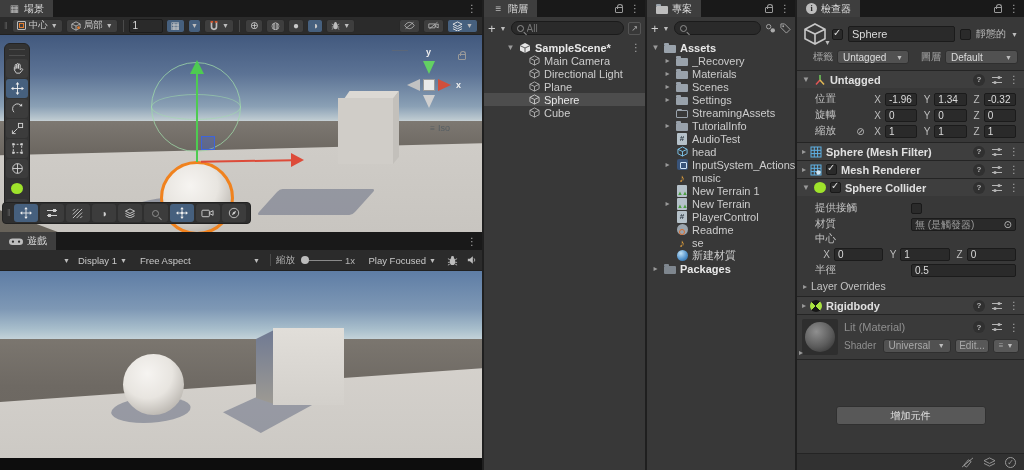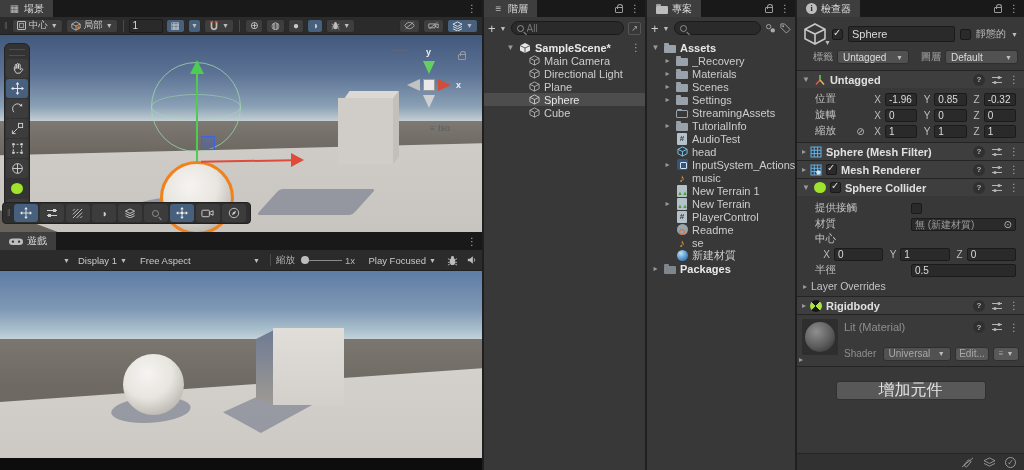--- a/index.html
+++ b/index.html
@@ -702,21 +702,21 @@
         <span class="kebab">⋮</span>
       </span>
     </div>
     <div style="padding:3px 0;flex:none;">
       <div class="prop-row">
         <span class="t-label">位置</span>
         <span class="link-slot"></span>
         <span class="axis">X</span>
           <span class="field" style="flex:1;">-1.96</span>
         <span class="axis">Y</span>
-          <span class="field" style="flex:1;">0.85</span>
+          <span class="field" style="flex:1;">1.34</span>
         <span class="axis">Z</span>
           <span class="field" style="flex:1;">-0.32</span>
       </div>
       <div class="prop-row">
         <span class="t-label">旋轉</span>
         <span class="link-slot"></span>
         <span class="axis">X</span>
           <span class="field" style="flex:1;">0</span>
         <span class="axis">Y</span>
           <span class="field" style="flex:1;">0</span>
@@ -789,21 +789,21 @@
       </span>
     </div>
     <div style="padding:4px 0 2px 0;flex:none;">
       <div class="prop-row">
         <span class="c-label">提供接觸</span>
         <span class="checkbox"></span>
       </div>
       <div class="prop-row">
         <span class="c-label">材質</span>
         <span class="field" style="flex:1;display:flex;align-items:center;color:#9a9a9a;">
-          <span style="flex:1;">無 (新建材質)</span>
+          <span style="flex:1;">無 (是觸發器)</span>
           <span style="color:#bdbdbd;font-size:10px;">⊙</span>
         </span>
       </div>
       <div class="prop-row" style="height:14px;">
         <span>中心</span>
       </div>
       <div class="prop-row" style="padding-left:24px;">
         <span class="axis">X</span>
           <span class="field" style="flex:1;">0</span>
         <span class="axis">Y</span>
@@ -844,38 +844,38 @@
         <div style="display:flex;align-items:center;gap:6px;height:16px;">
           <span style="color:#8f8f8f;font-size:11px;flex:1;">Lit (Material)</span>
           <span class="help">?</span>
           <svg width="12" height="10" viewBox="0 0 12 10">
               <path d="M1 2.5h10M1 7.5h10" stroke="#b5b5b5"></path>
               <circle cx="8" cy="2.5" r="1.6" fill="#b5b5b5"></circle>
               <circle cx="4" cy="7.5" r="1.6" fill="#b5b5b5"></circle>
             </svg>
           <span class="kebab">⋮</span>
         </div>
-        <div style="display:flex;align-items:center;gap:4px;height:17px;margin-top:10px;">
+        <div style="display:flex;align-items:center;gap:4px;height:17px;margin-top:2px;">
           <span style="color:#8f8f8f;font-size:10px;width:38px;">Shader</span>
           <span class="dropdown" style="width:68px;color:#a8a8a8;">
               <span class="dd-label">Universal R</span>
               <span class="caret">▼</span>
             </span>
           <span class="insp-btn" style="width:38px;height:14px;color:#a8a8a8;">Edit...</span>
           <span class="insp-btn" style="width:28px;height:14px;gap:3px;color:#a8a8a8;">
               <span style="font-size:8px;">≡</span>
               <span class="caret">▼</span>
             </span>
         </div>
       </div>
       <span class="fold" style="position:absolute;left:2px;bottom:2px;font-size:8px;color:#9a9a9a;">▸</span>
     </div>
 
     <div style="border-top:1px solid #242424;padding:14px 0 0 0;display:flex;justify-content:center;flex:none;">
-      <span class="insp-btn" style="width:150px;height:19px;font-size:16px;">增加元件</span>
+      <span class="insp-btn" style="width:150px;height:19px;font-size:10px;margin-top:32px;">增加元件</span>
     </div>
 
     <div class="statusbar">
       <svg width="13" height="11" viewBox="0 0 14 12">
           <path d="M3 9l5-6 3 2-5 6z" fill="none" stroke="#9a9a9a"></path>
           <path d="M1 11L13 1" stroke="#9a9a9a"></path>
         </svg>
       <svg width="13" height="11" viewBox="0 0 14 12">
           <path d="M7 1l6 3-6 3-6-3zM1 7l6 3 6-3" fill="none" stroke="#9a9a9a"></path>
         </svg>

